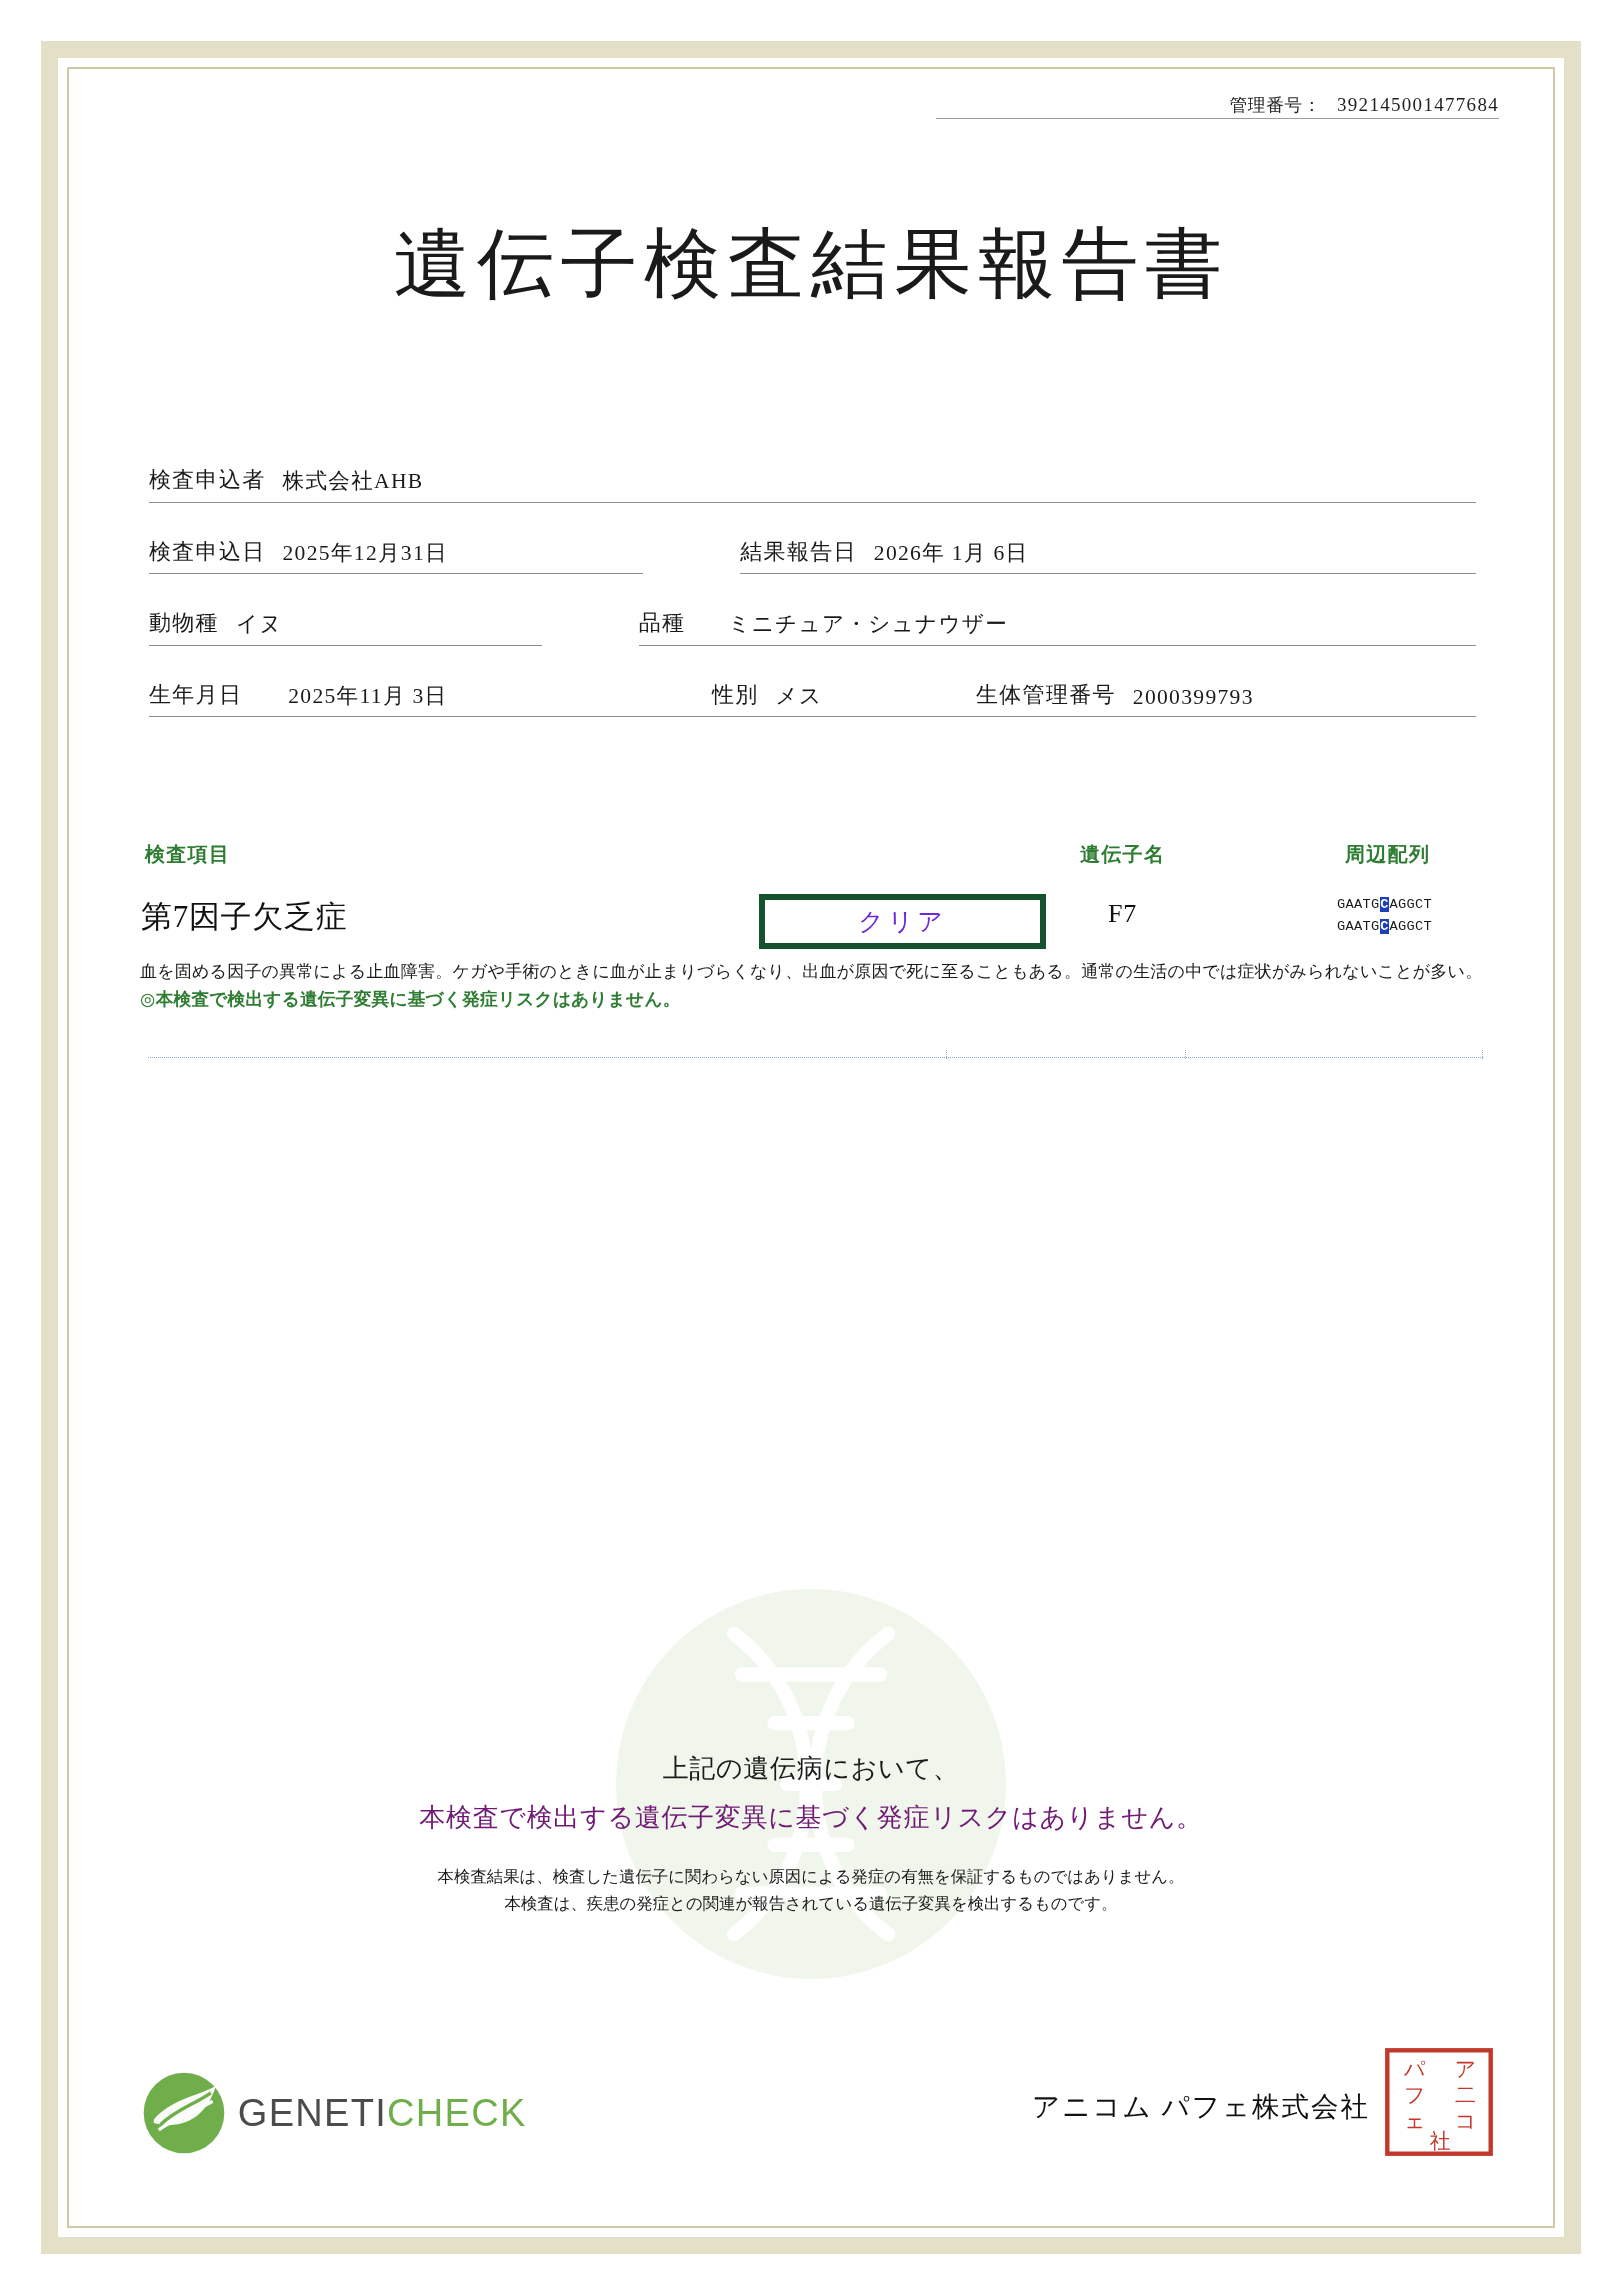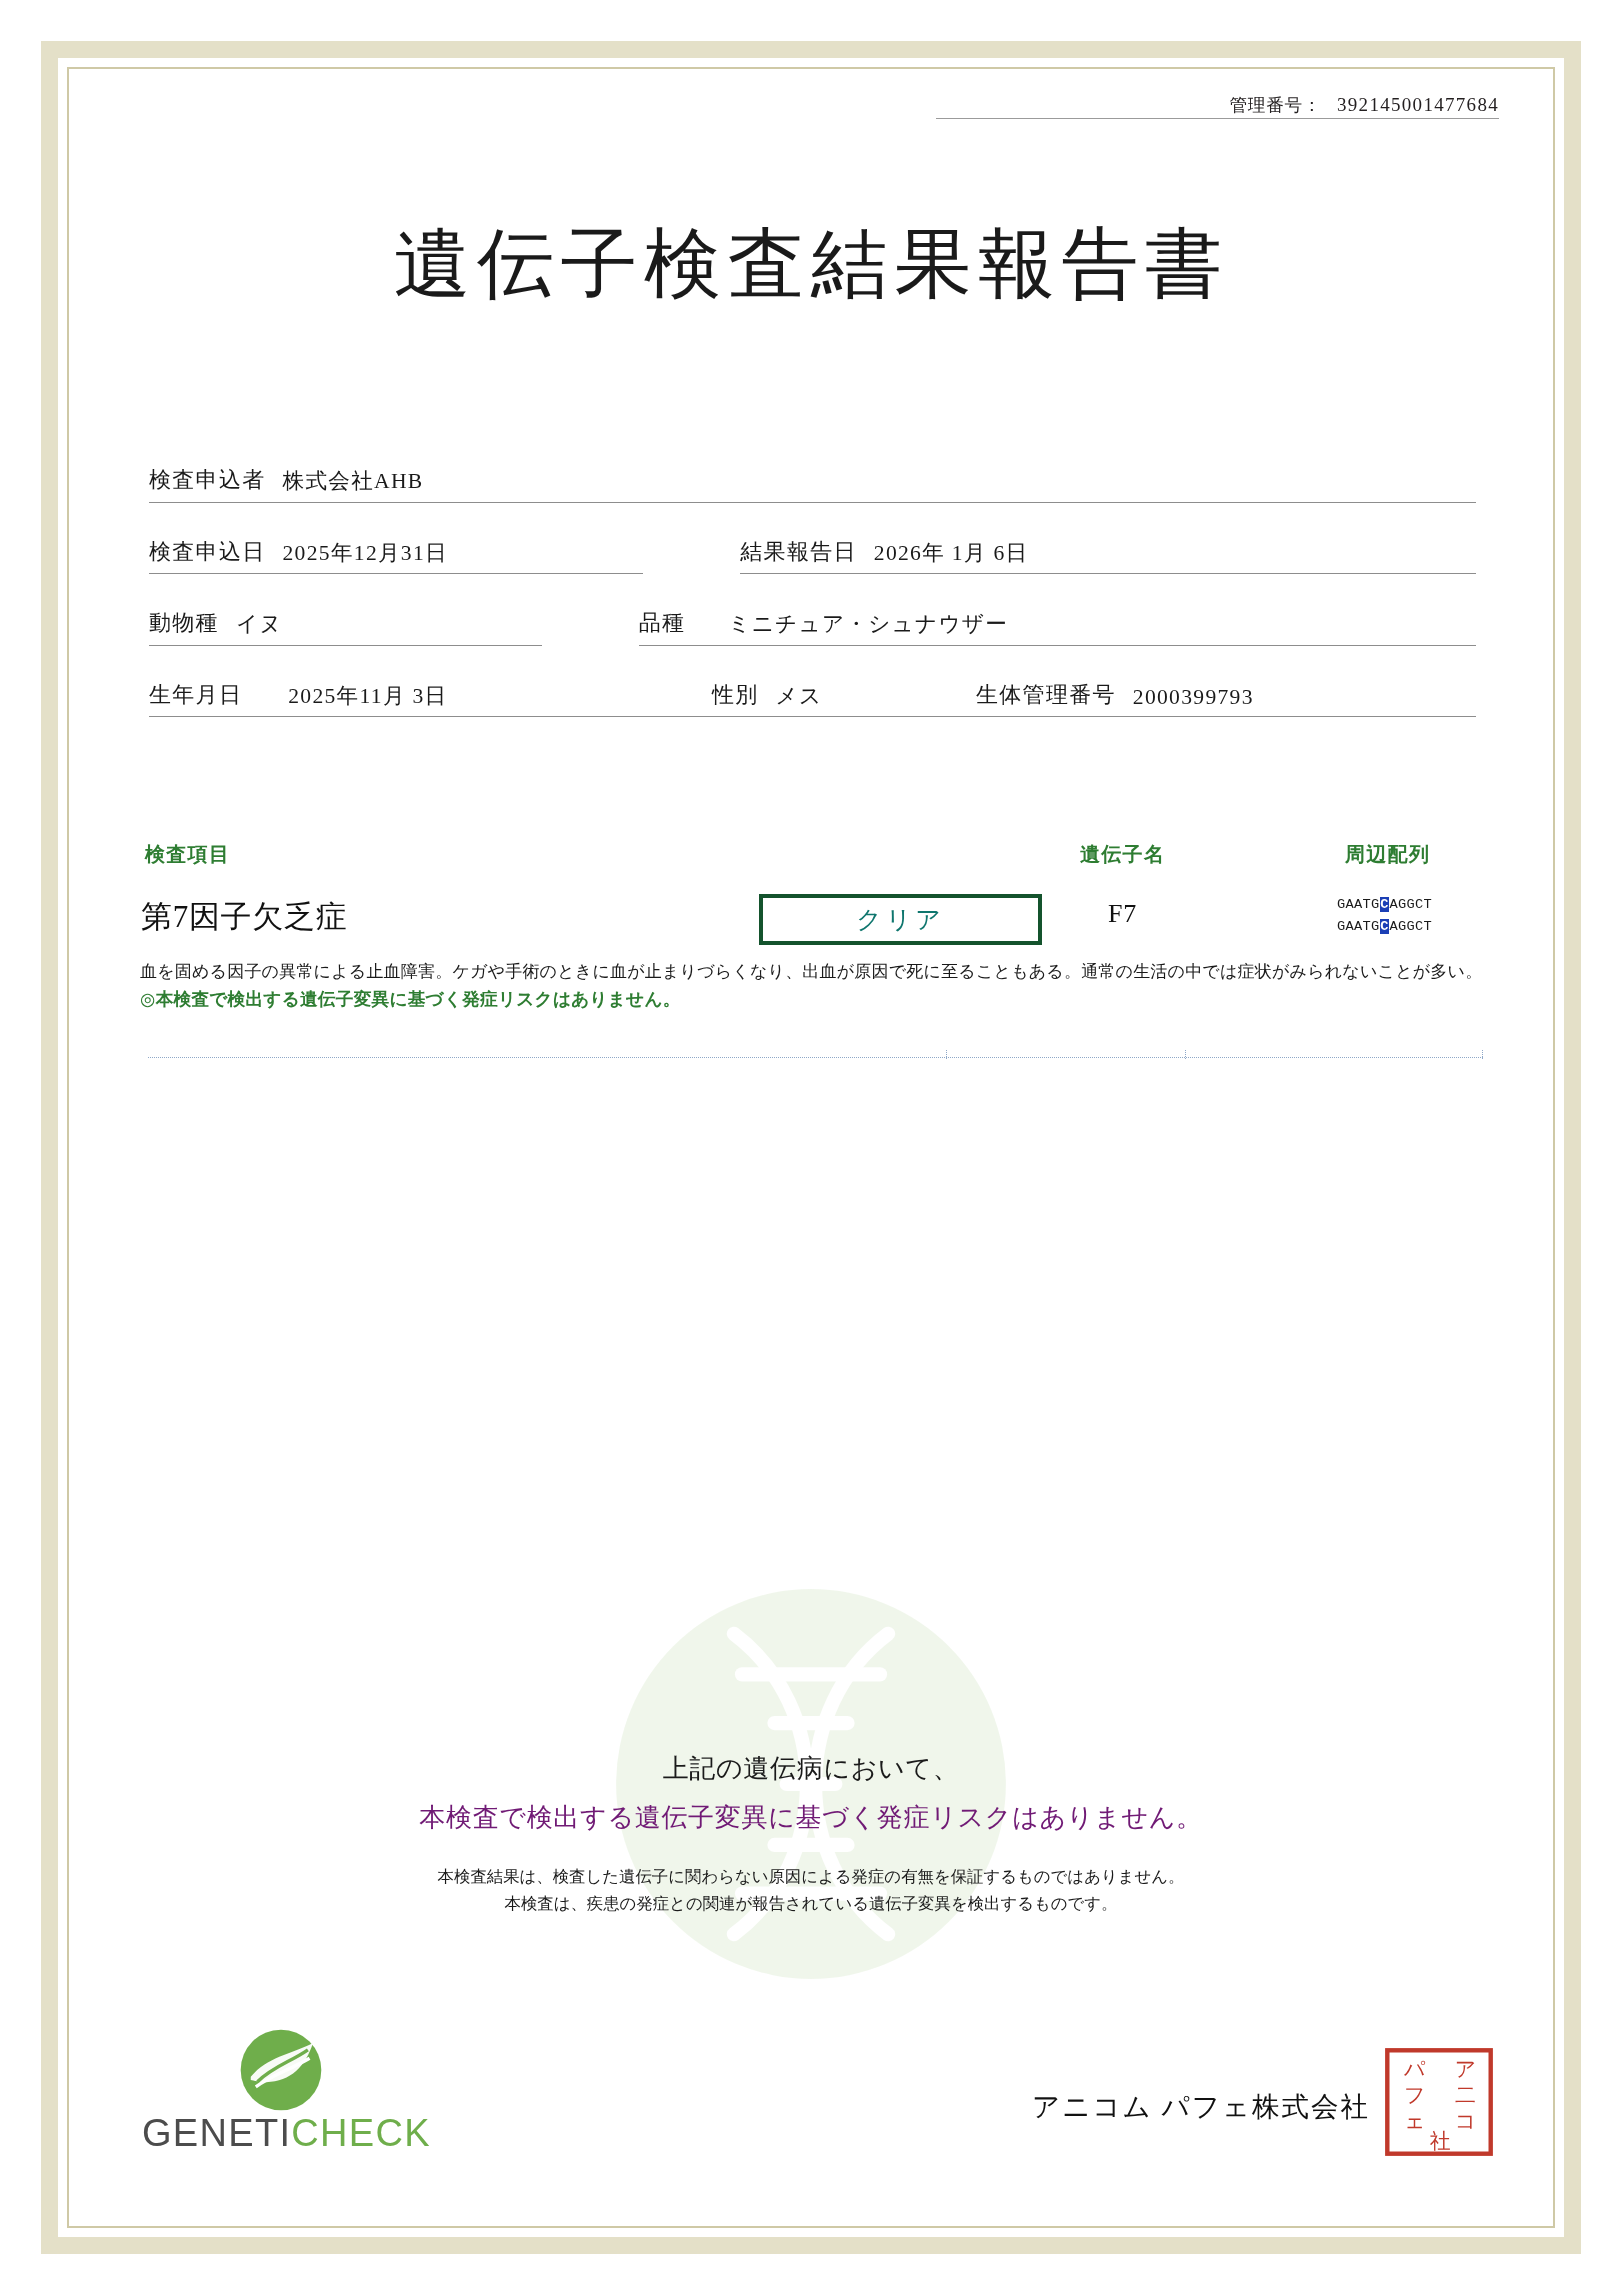--- a/index.html
+++ b/index.html
@@ -157,27 +157,27 @@
     font-size: 31px;
     letter-spacing: 0.7px;
     color: #111;
   }
   .result-badge {
     position: absolute;
     left: 661px;
     top: 6.5px;
     width: 275px;
     height: 43px;
-    border: 4px solid #14532d;
+    border: 6px solid #14532d;
     display: flex;
     align-items: center;
     justify-content: center;
     font-size: 25px;
     letter-spacing: 3.9px;
-    color: #0f766e;
+    color: #6d28d9;
     background: #ffffff;
   }
   .gene-name {
     position: absolute;
     left: 1010px;
     top: 11.8px;
     font-size: 26px;
     color: #111;
     letter-spacing: 0.7px;
   }
@@ -273,21 +273,20 @@
     color: #1a1a1a;
   }
 
   
   .logo {
     position: absolute;
     left: 44px;
     bottom: 62px;
     display: flex;
     align-items: center;
-    flex-direction: column;
   }
   .logo-mark {
     width: 84px;
     height: 84px;
     margin-right: 11.8px;
   }
   .logo-text {
     font-family: "Liberation Sans", "DejaVu Sans", sans-serif;
     font-size: 38px;
     letter-spacing: 1.3px;

